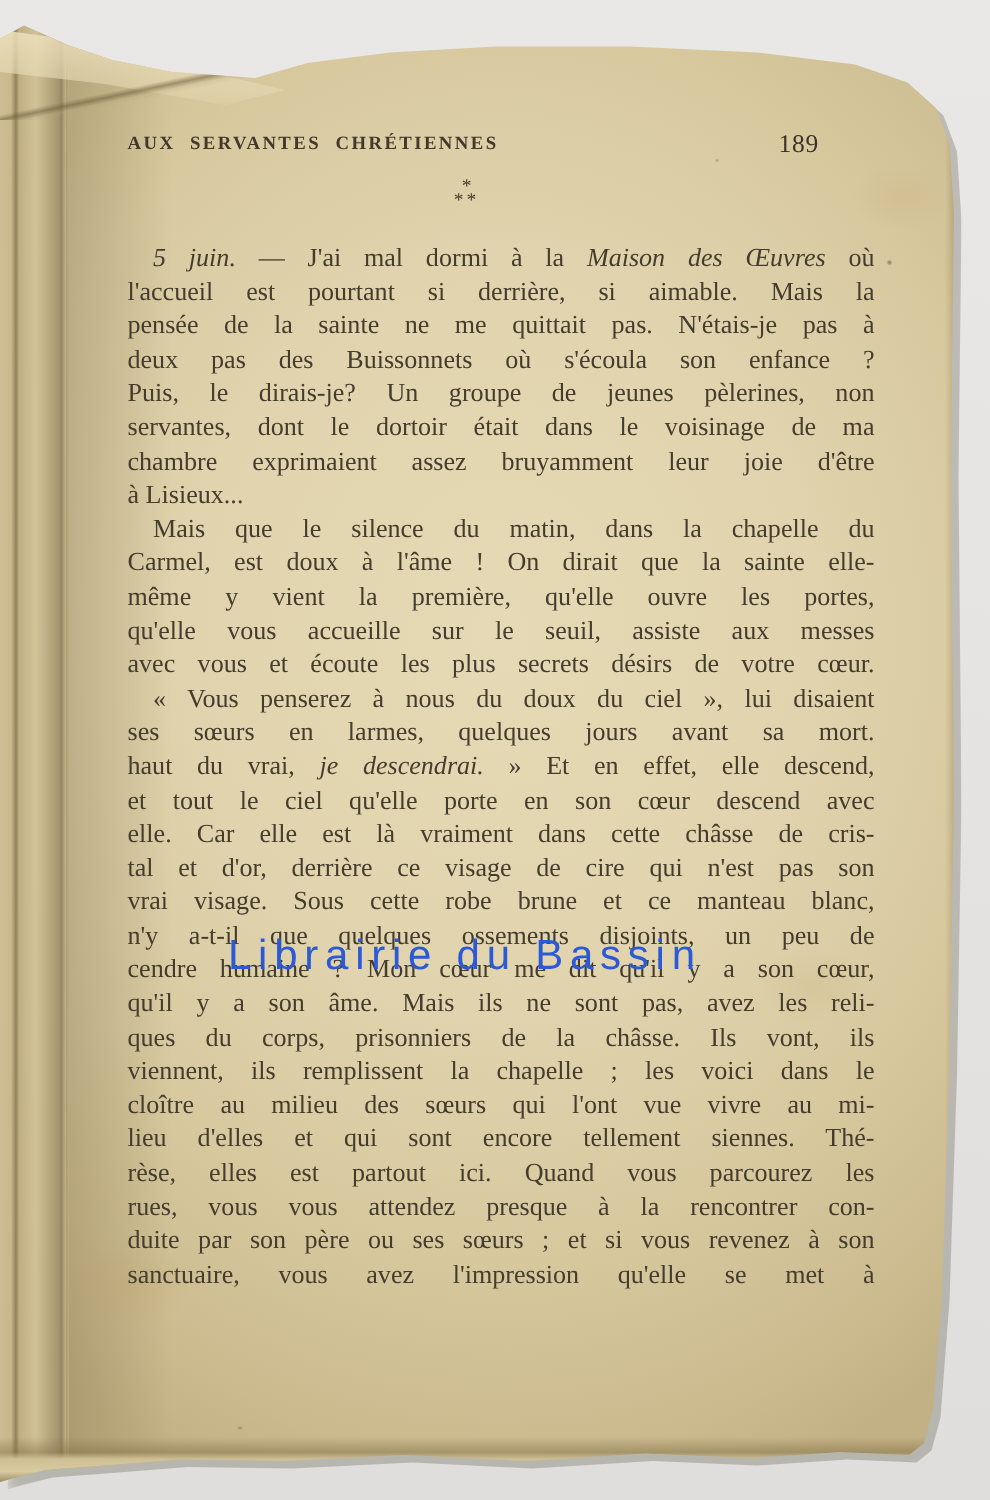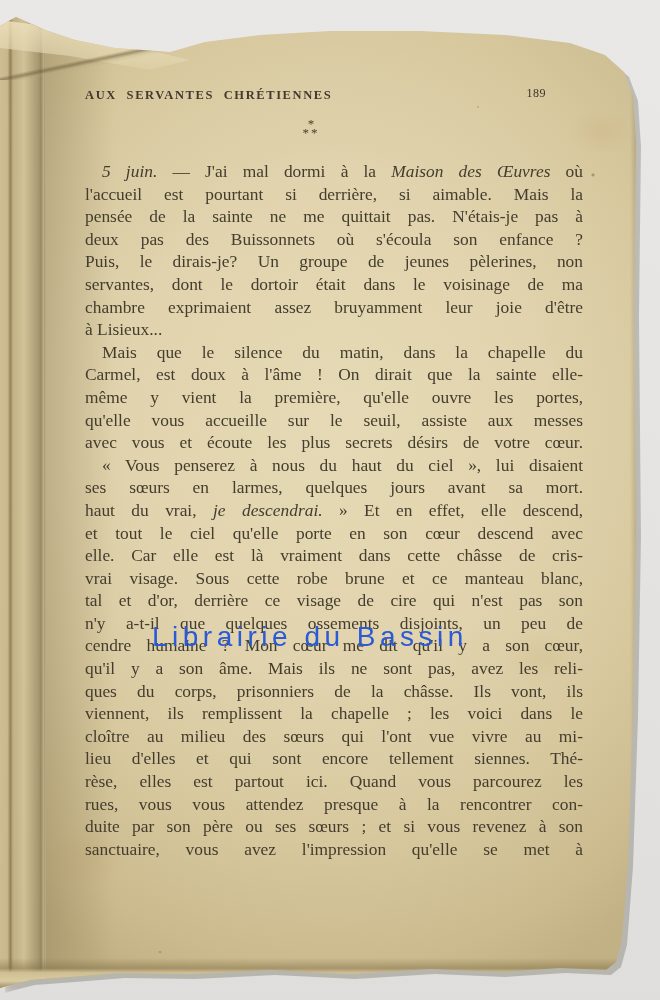--- a/index.html
+++ b/index.html
@@ -57,21 +57,21 @@
       radial-gradient(3px 2px at 160px 940px, rgba(70,58,38,.4), transparent 70%);
   }
   .page-text{position:absolute;left:0;top:0;width:660px;height:1000px;z-index:5;}
   .header-title{
     position:absolute;left:85px;top:88px;width:452px;text-align:left;
     font-size:12.5px;font-weight:700;letter-spacing:1.6px;word-spacing:5px;
     color:#42392b;
   }
   .page-number{
     position:absolute;left:460px;top:86px;width:86px;text-align:right;
-    font-size:12px;color:#3a332a;letter-spacing:.5px;
+    font-size:17px;color:#3a332a;letter-spacing:.5px;
   }
   .asterism{
     position:absolute;left:85px;top:118px;width:452px;text-align:center;
     font-size:13px;color:#453d2f;
   }
   .ast-top{line-height:11px;}
   .ast-bottom{line-height:7px;letter-spacing:2px;}
   .body-text{
     position:absolute;left:85px;top:160px;width:498px;
     font-size:17.4px;line-height:22.6px;color:#443d2e;
@@ -119,27 +119,27 @@
           <div class="bodyline left"><span>à Lisieux...</span></div>
         </div>
         <div class="paragraph">
           <div class="bodyline indent"><span>Mais que le silence du matin, dans la chapelle du</span></div>
           <div class="bodyline"><span>Carmel, est doux à l'âme ! On dirait que la sainte elle-</span></div>
           <div class="bodyline"><span>même y vient la première, qu'elle ouvre les portes,</span></div>
           <div class="bodyline"><span>qu'elle vous accueille sur le seuil, assiste aux messes</span></div>
           <div class="bodyline"><span>avec vous et écoute les plus secrets désirs de votre cœur.</span></div>
         </div>
         <div class="paragraph">
-          <div class="bodyline indent"><span>« Vous penserez à nous du haut du ciel », lui disaient</span></div>
+          <div class="bodyline indent"><span>« Vous penserez à nous du doux du ciel », lui disaient</span></div>
           <div class="bodyline"><span>ses sœurs en larmes, quelques jours avant sa mort.</span></div>
           <div class="bodyline"><span>haut du vrai, </span><i>je descendrai.</i><span> » Et en effet, elle descend,</span></div>
           <div class="bodyline"><span>et tout le ciel qu'elle porte en son cœur descend avec</span></div>
           <div class="bodyline"><span>elle. Car elle est là vraiment dans cette châsse de cris-</span></div>
+          <div class="bodyline"><span>tal et d'or, derrière ce visage de cire qui n'est pas son</span></div>
           <div class="bodyline"><span>vrai visage. Sous cette robe brune et ce manteau blanc,</span></div>
-          <div class="bodyline"><span>tal et d'or, derrière ce visage de cire qui n'est pas son</span></div>
           <div class="bodyline"><span>n'y a-t-il que quelques ossements disjoints, un peu de</span></div>
           <div class="bodyline"><span>cendre humaine ? Mon cœur me dit qu'il y a son cœur,</span></div>
           <div class="bodyline"><span>qu'il y a son âme. Mais ils ne sont pas, avez les reli-</span></div>
           <div class="bodyline"><span>ques du corps, prisonniers de la châsse. Ils vont, ils</span></div>
           <div class="bodyline"><span>viennent, ils remplissent la chapelle ; les voici dans le</span></div>
           <div class="bodyline"><span>cloître au milieu des sœurs qui l'ont vue vivre au mi-</span></div>
           <div class="bodyline"><span>lieu d'elles et qui sont encore tellement siennes. Thé-</span></div>
           <div class="bodyline"><span>rèse, elles est partout ici. Quand vous parcourez les</span></div>
           <div class="bodyline"><span>rues, vous vous attendez presque à la rencontrer con-</span></div>
           <div class="bodyline"><span>duite par son père ou ses sœurs ; et si vous revenez à son</span></div>

